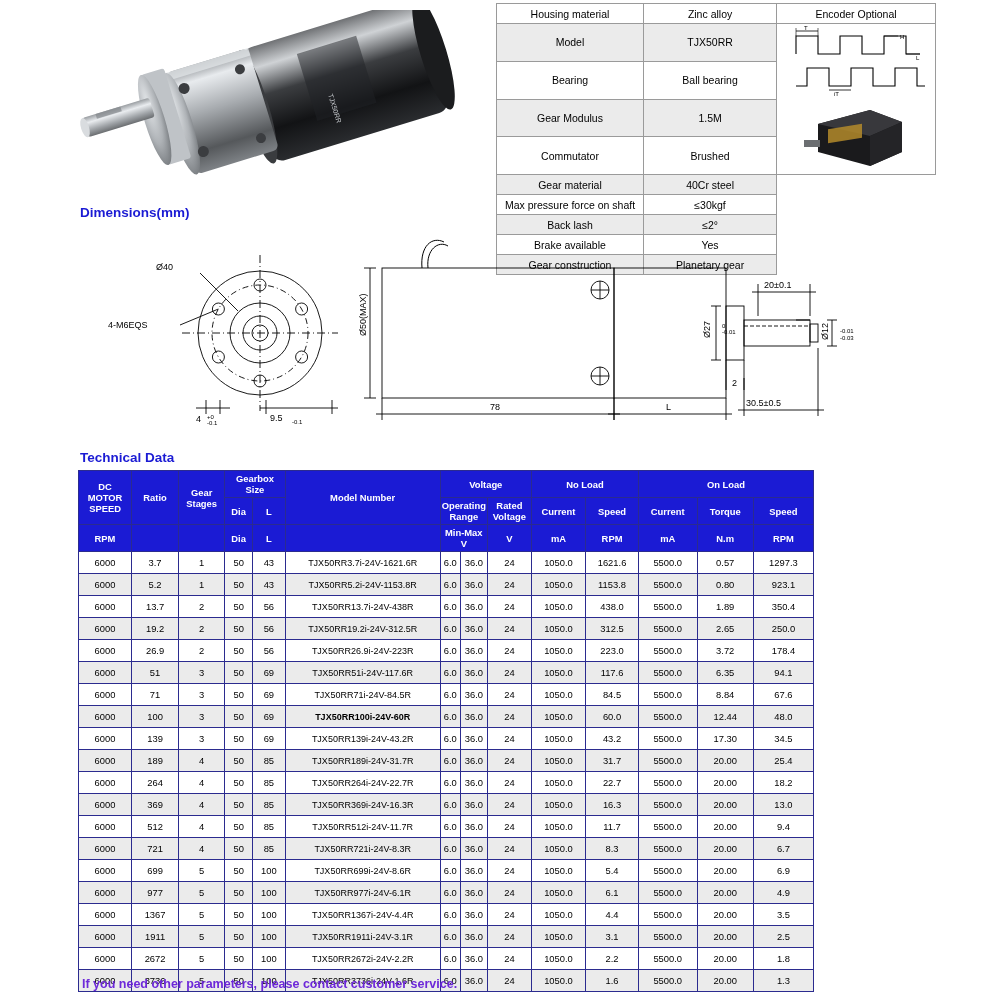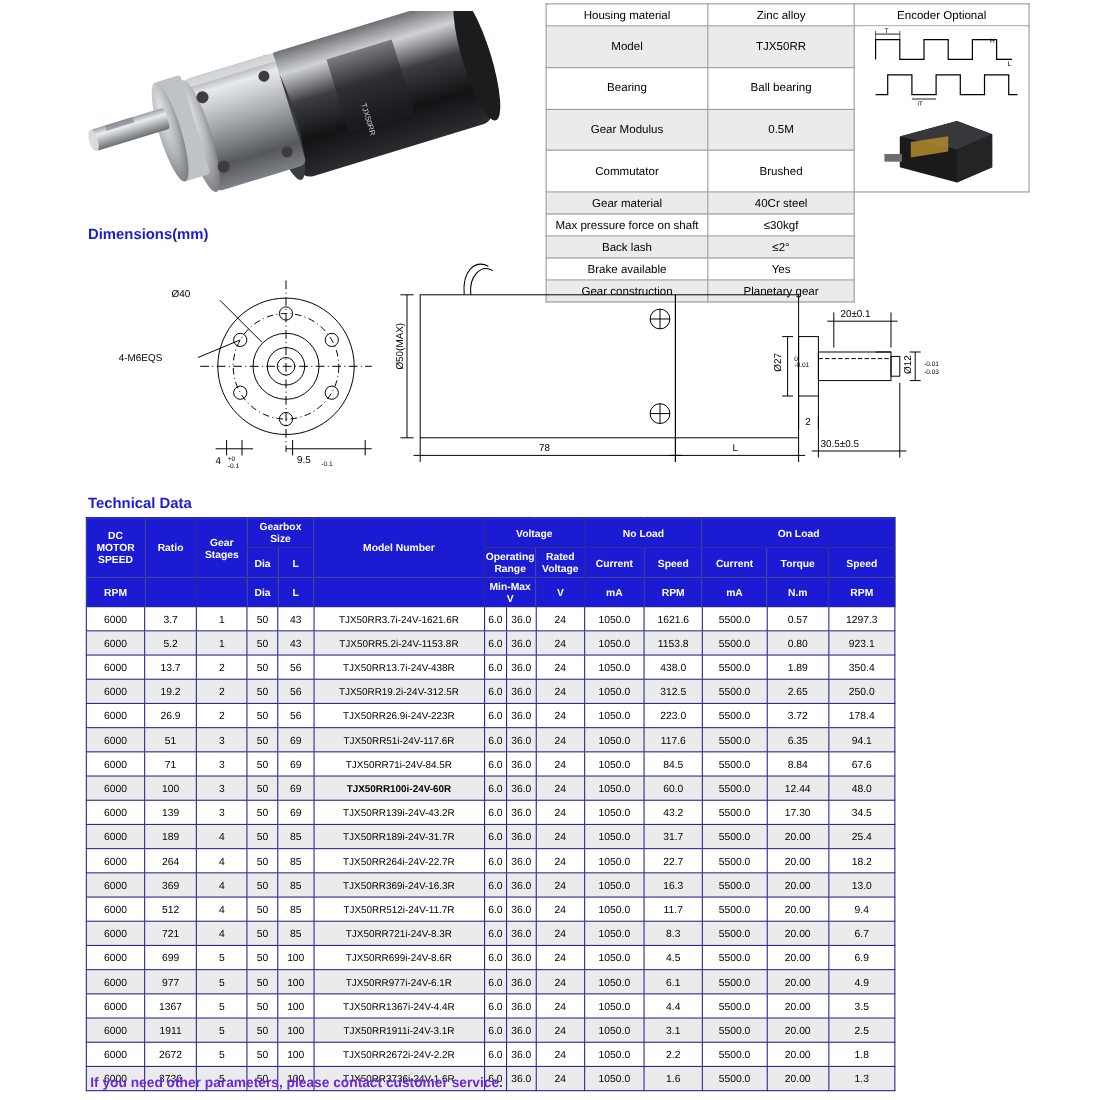--- a/index.html
+++ b/index.html
@@ -159,21 +159,21 @@
             </svg>
           </div>
         </td>
       </tr>
       <tr>
         <td class="label">Bearing</td>
         <td class="value">Ball bearing</td>
       </tr>
       <tr class="alt">
         <td class="label">Gear Modulus</td>
-        <td class="value">0.5M</td>
+        <td class="value">1.5M</td>
       </tr>
       <tr>
         <td class="label">Commutator</td>
         <td class="value">Brushed</td>
       </tr>
       <tr class="alt">
         <td class="label">Gear material</td>
         <td class="value">40Cr steel</td>
         <td rowspan="5" style="border:none;background:#fff;"></td>
       </tr>
@@ -577,21 +577,21 @@
             <td>6000</td>
             <td>699</td>
             <td>5</td>
             <td>50</td>
             <td>100</td>
             <td style="font-size: 9px;">TJX50RR699i-24V-8.6R</td>
             <td>6.0</td>
             <td>36.0</td>
             <td>24</td>
             <td>1050.0</td>
-            <td>4.5</td>
+            <td>5.4</td>
             <td>5500.0</td>
             <td>20.00</td>
             <td>6.9</td>
           </tr>
           <tr class="alt">
             <td>6000</td>
             <td>977</td>
             <td>5</td>
             <td>50</td>
             <td>100</td>

